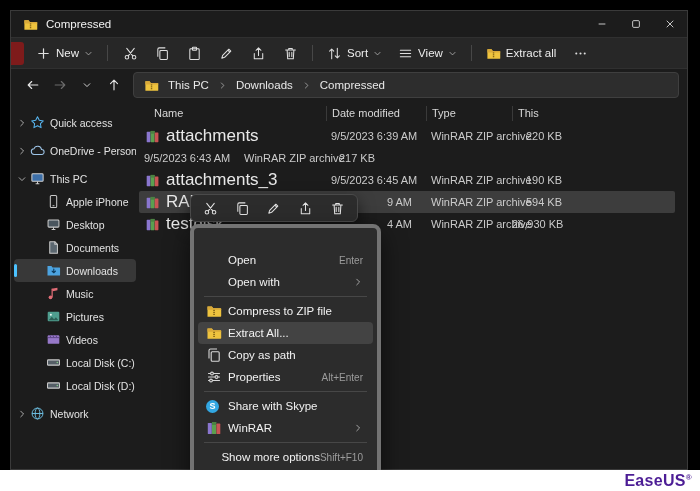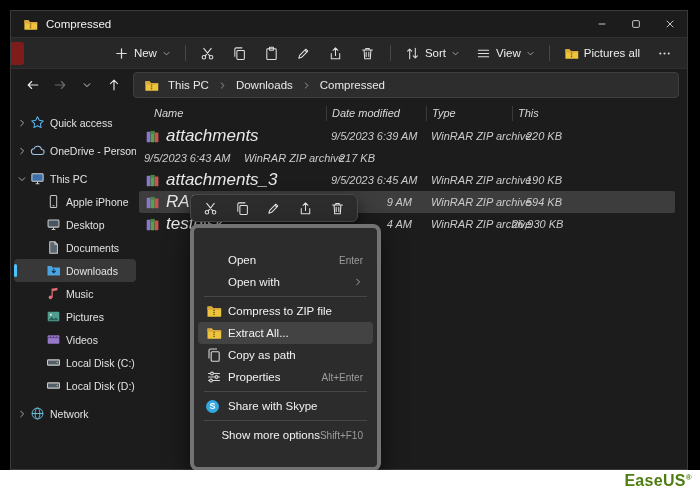--- a/index.html
+++ b/index.html
@@ -26,21 +26,21 @@
 
   
   .titlebar { height:26px; display:flex; align-items:center; padding-left:12px; }
   .tb-ficon { width:15px; height:15px; margin-right:8px; }
   .tb-title { font-size:11.5px; color:#f2f2f2; flex:1; }
   .win-controls { display:flex; height:100%; }
   .wc { width:34px; height:100%; display:flex; align-items:center; justify-content:center; color:#eaeaea; background:none; border:none; }
   .wc .ic { width:12px; height:12px; }
 
   
-  .toolbar { height:32px; background:#272727; display:flex; align-items:center; padding:0 8px 0 18px; gap:2px; position:relative; border-top:1px solid #303030; border-bottom:1px solid #303030;justify-content:flex-end;}
+  .toolbar { height:32px; background:#272727; display:flex; align-items:center; padding:0 8px 0 18px; gap:2px; position:relative; border-top:1px solid #303030; border-bottom:1px solid #303030;}
   .red-ind { position:absolute; left:0; top:4px; width:13px; height:23px; background:#7e1b1b; border-radius:0 3px 3px 0; }
   .tb-btn { display:flex; align-items:center; gap:5px; background:none; border:none; color:#ededed;
             font-size:11.5px; padding:4px 7px; border-radius:4px; font-family:inherit; white-space:nowrap; }
   .tb-btn .ic { width:15px; height:15px; color:#e0e0e0; }
   .tb-btn .chev { width:9px; height:9px; color:#b9b9b9; }
   .iconbtn { width:30px; height:26px; display:flex; align-items:center; justify-content:center; background:none; border:none; color:#e0e0e0; border-radius:4px; }
   .iconbtn .ic { width:15px; height:15px; }
   .icon-row { display:flex; gap:2px; }
   .sep { width:1px; height:16px; background:#474747; margin:0 5px; flex:none; }
 
@@ -64,21 +64,21 @@
              font-size:10.5px; color:#e2e2e2; position:relative; white-space:nowrap; overflow:hidden; }
   .sb-item.top { margin-top:5px; }
   .sidebar .sb-item:first-child { margin-top:0; }
   .sb-item .chev { width:12px; height:10px; color:#bdbdbd; margin-right:2px; }
   .sb-item .chev.none { visibility:hidden; }
   .sb-item .ico { width:15px; height:15px; margin-right:5px; }
   .sb-item.lvl1 { padding-left:18px; }
   .sb-item.selected { background:#383838; }
   .sb-item.selected::before { content:""; position:absolute; left:0; top:5px; bottom:5px; width:2.5px; background:#4cc2ff; border-radius:2px; }
 
-  .filearea { flex:1; padding-right:12px; overflow:hidden;font-style:italic; }
+  .filearea { flex:1; padding-right:12px; overflow:hidden; }
   .cols { display:flex; height:24px; align-items:center; }
   .col { font-size:11px; color:#d8d8d8; display:flex; align-items:center; height:15px; white-space:nowrap; }
   .col-name { width:187px; padding-left:15px; }
   .col-date { width:100px; padding-left:5px; border-left:1px solid #3a3a3a; }
   .col-type { width:86px;  padding-left:5px; border-left:1px solid #3a3a3a; }
   .col-size { width:50px;  padding-left:5px; border-left:1px solid #3a3a3a; }
 
   .frow { display:flex; align-items:center; height:22px; font-size:11px; color:#cbcbcb; border-radius:2px; }
   .frow.selected { background:#3d3d3d; }
   .cell-name { width:187px; display:flex; align-items:center; color:#e8e8e8; font-size:17px; overflow:hidden; white-space:nowrap; }
@@ -105,21 +105,21 @@
   .mi-lbl { flex:1; white-space:nowrap; }
   .mi-right { font-size:10px; color:#9c9c9c; display:flex; align-items:center; }
   .mi-right .ic { width:10px; height:10px; color:#b5b5b5; }
   .mi-div { height:1px; background:#474747; margin:3px 10px; }
   .skype-dot { width:13px; height:13px; border-radius:50%; background:#32a7e2; color:#fff; font-size:9px; font-weight:bold;
                display:inline-flex; align-items:center; justify-content:center; }
 
   
   .wm-strip { position:absolute; left:0; right:0; bottom:0; height:21px; background:#ffffff;
               display:flex; align-items:center; justify-content:flex-end; padding-right:8px; z-index:30; }
-  .wm { color:#4d7c0f; font-weight:bold; font-size:16px; letter-spacing:.3px; }
+  .wm { color:#4c1d95; font-weight:bold; font-size:16px; letter-spacing:.3px; }
   .wm sup { font-size:8px; font-weight:bold; }
 </style>
 </head>
 <body>
 
 <div class="stage">
 
   <div class="window">
 
     <div class="titlebar">
@@ -261,21 +261,21 @@
             <svg viewBox="0 0 16 16">
               <path d="M1.5 3.5h4.4l1.3 1.8h7.3a.7.7 0 0 1 .7.7v7a.7.7 0 0 1-.7.7H1.5z" fill="#eec33e"></path>
               <path d="M1.5 3.5h4.4l1.3 1.8h7.3a.7.7 0 0 1 .7.7v.8H1.5z" fill="#d9a93a"></path>
               <g fill="#7a5c13">
                 <rect x="7.3" y="6.8" width="1.5" height="1.2"></rect>
                 <rect x="7.3" y="8.8" width="1.5" height="1.2"></rect>
                 <rect x="7.3" y="10.8" width="1.5" height="1.2"></rect>
               </g>
             </svg>
           </span>
-        <span>Pictures all</span>
+        <span>Extract all</span>
       </button>
       <button class="iconbtn">
         <span class="ic">
             <svg viewBox="0 0 16 16" fill="currentColor">
               <circle cx="3.5" cy="8" r="1.1"></circle>
               <circle cx="8" cy="8" r="1.1"></circle>
               <circle cx="12.5" cy="8" r="1.1"></circle>
             </svg>
           </span>
       </button>
@@ -690,20 +690,38 @@
     <span class="mi-right">Alt+Enter</span>
   </div>
       <div class="mi-div"></div>
       <div class="mi">
     <span class="mi-ico">
           <span class="skype-dot">S</span>
         </span>
     <span class="mi-lbl">Share with Skype</span>
     <span class="mi-right"></span>
   </div>
+      <div class="mi">
+    <span class="mi-ico">
+          <svg viewBox="0 0 16 16">
+            <rect x="1.8" y="3" width="4" height="11" rx="0.6" fill="#8a76cf"></rect>
+            <rect x="6" y="2" width="4.2" height="12" rx="0.6" fill="#5ba04f"></rect>
+            <rect x="6" y="2" width="4.2" height="3" fill="#4b8342"></rect>
+            <rect x="10.4" y="3.6" width="3.9" height="10.4" rx="0.6" fill="#c85454"></rect>
+          </svg>
+        </span>
+    <span class="mi-lbl">WinRAR</span>
+    <span class="mi-right">
+          <span class="ic">
+            <svg viewBox="0 0 16 16" fill="none" stroke="currentColor" stroke-width="1.4" stroke-linecap="round" stroke-linejoin="round">
+              <path d="M6 3.5 10.5 8 6 12.5"></path>
+            </svg>
+          </span>
+        </span>
+  </div>
       <div class="mi-div"></div>
       <div class="mi">
     <span class="mi-ico"></span>
     <span class="mi-lbl">Show more options</span>
     <span class="mi-right">Shift+F10</span>
   </div>
     </div>
 
   <div class="wm-strip">
     <div class="wm">

